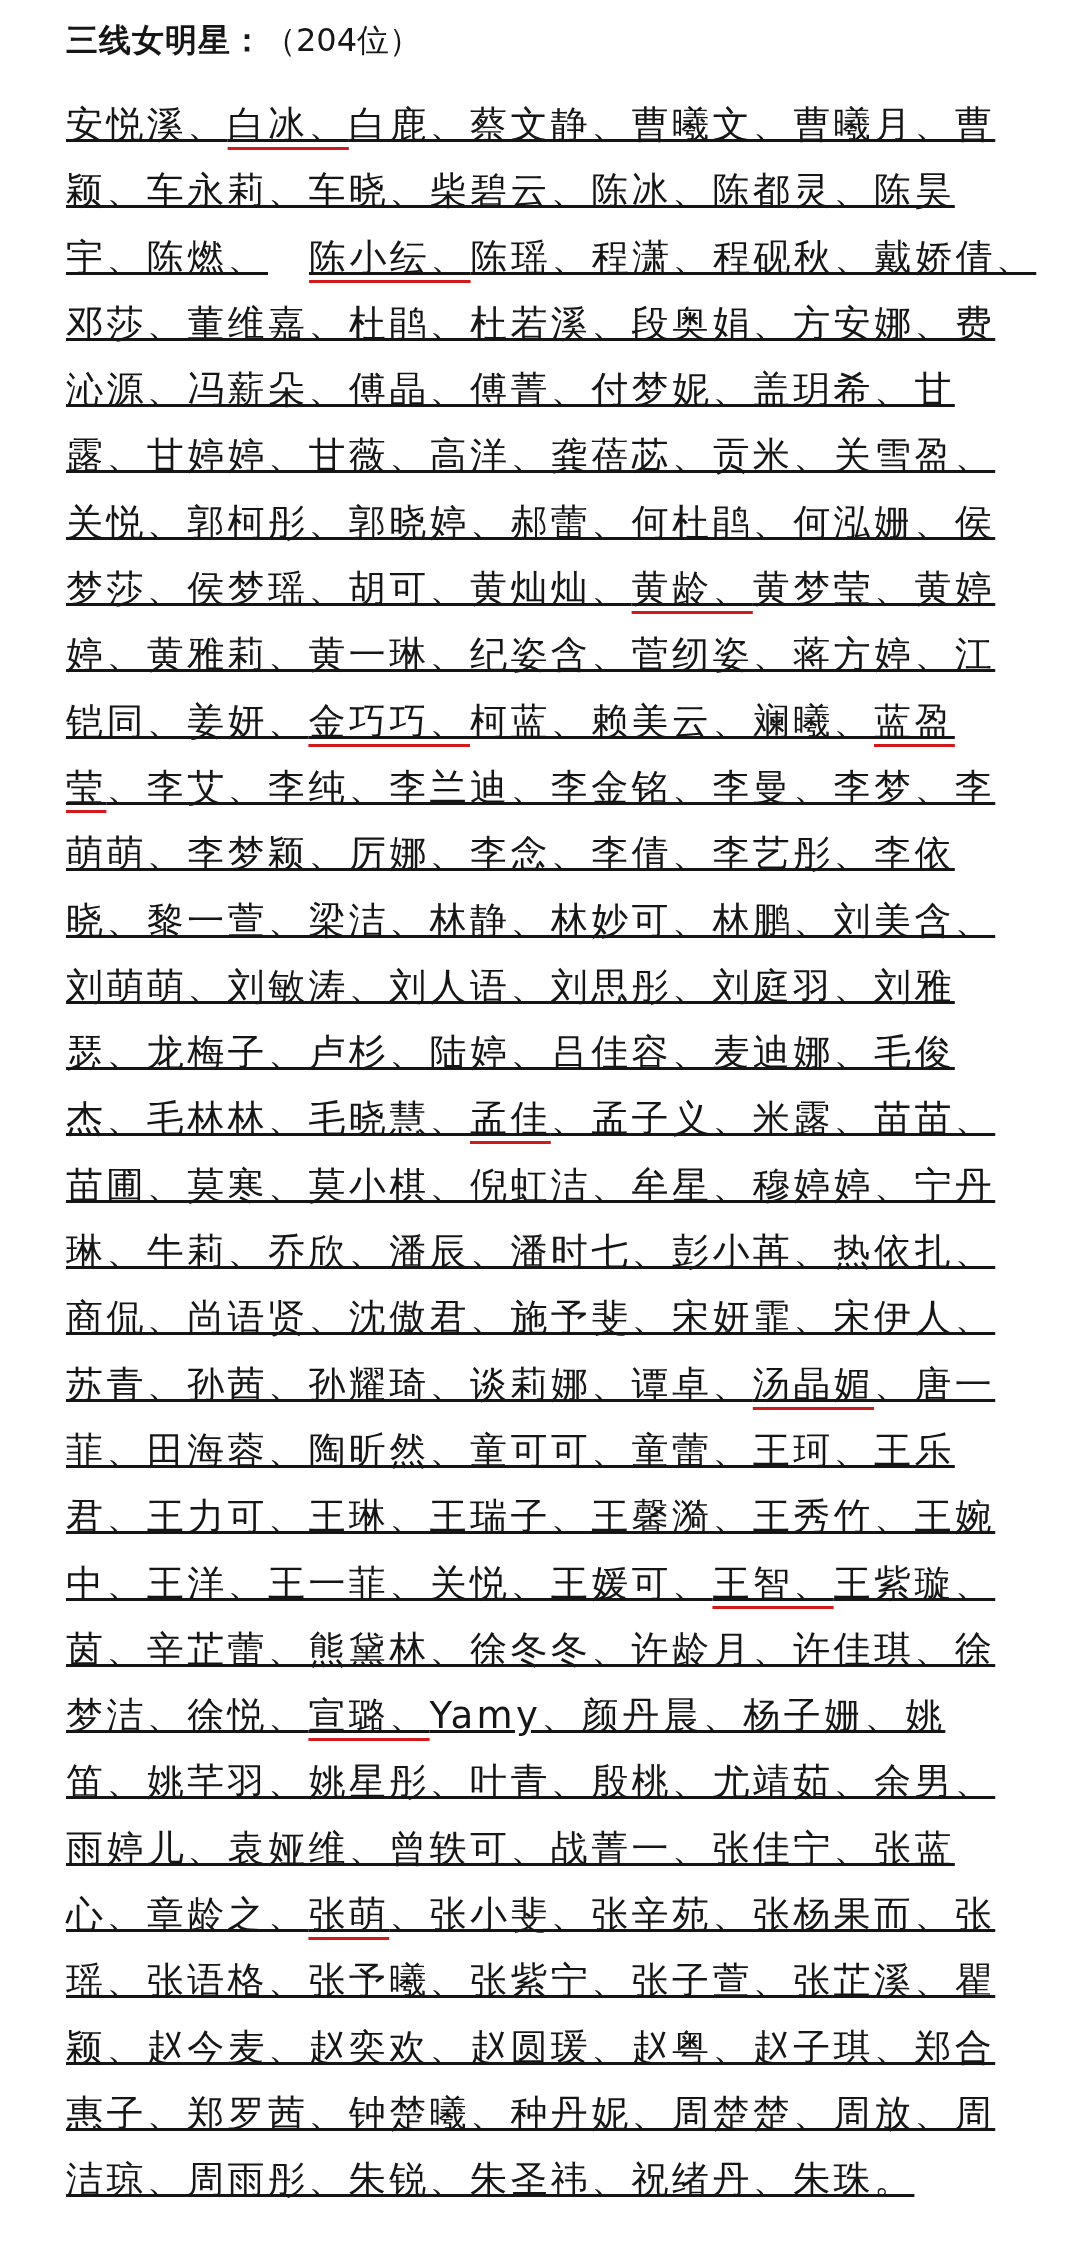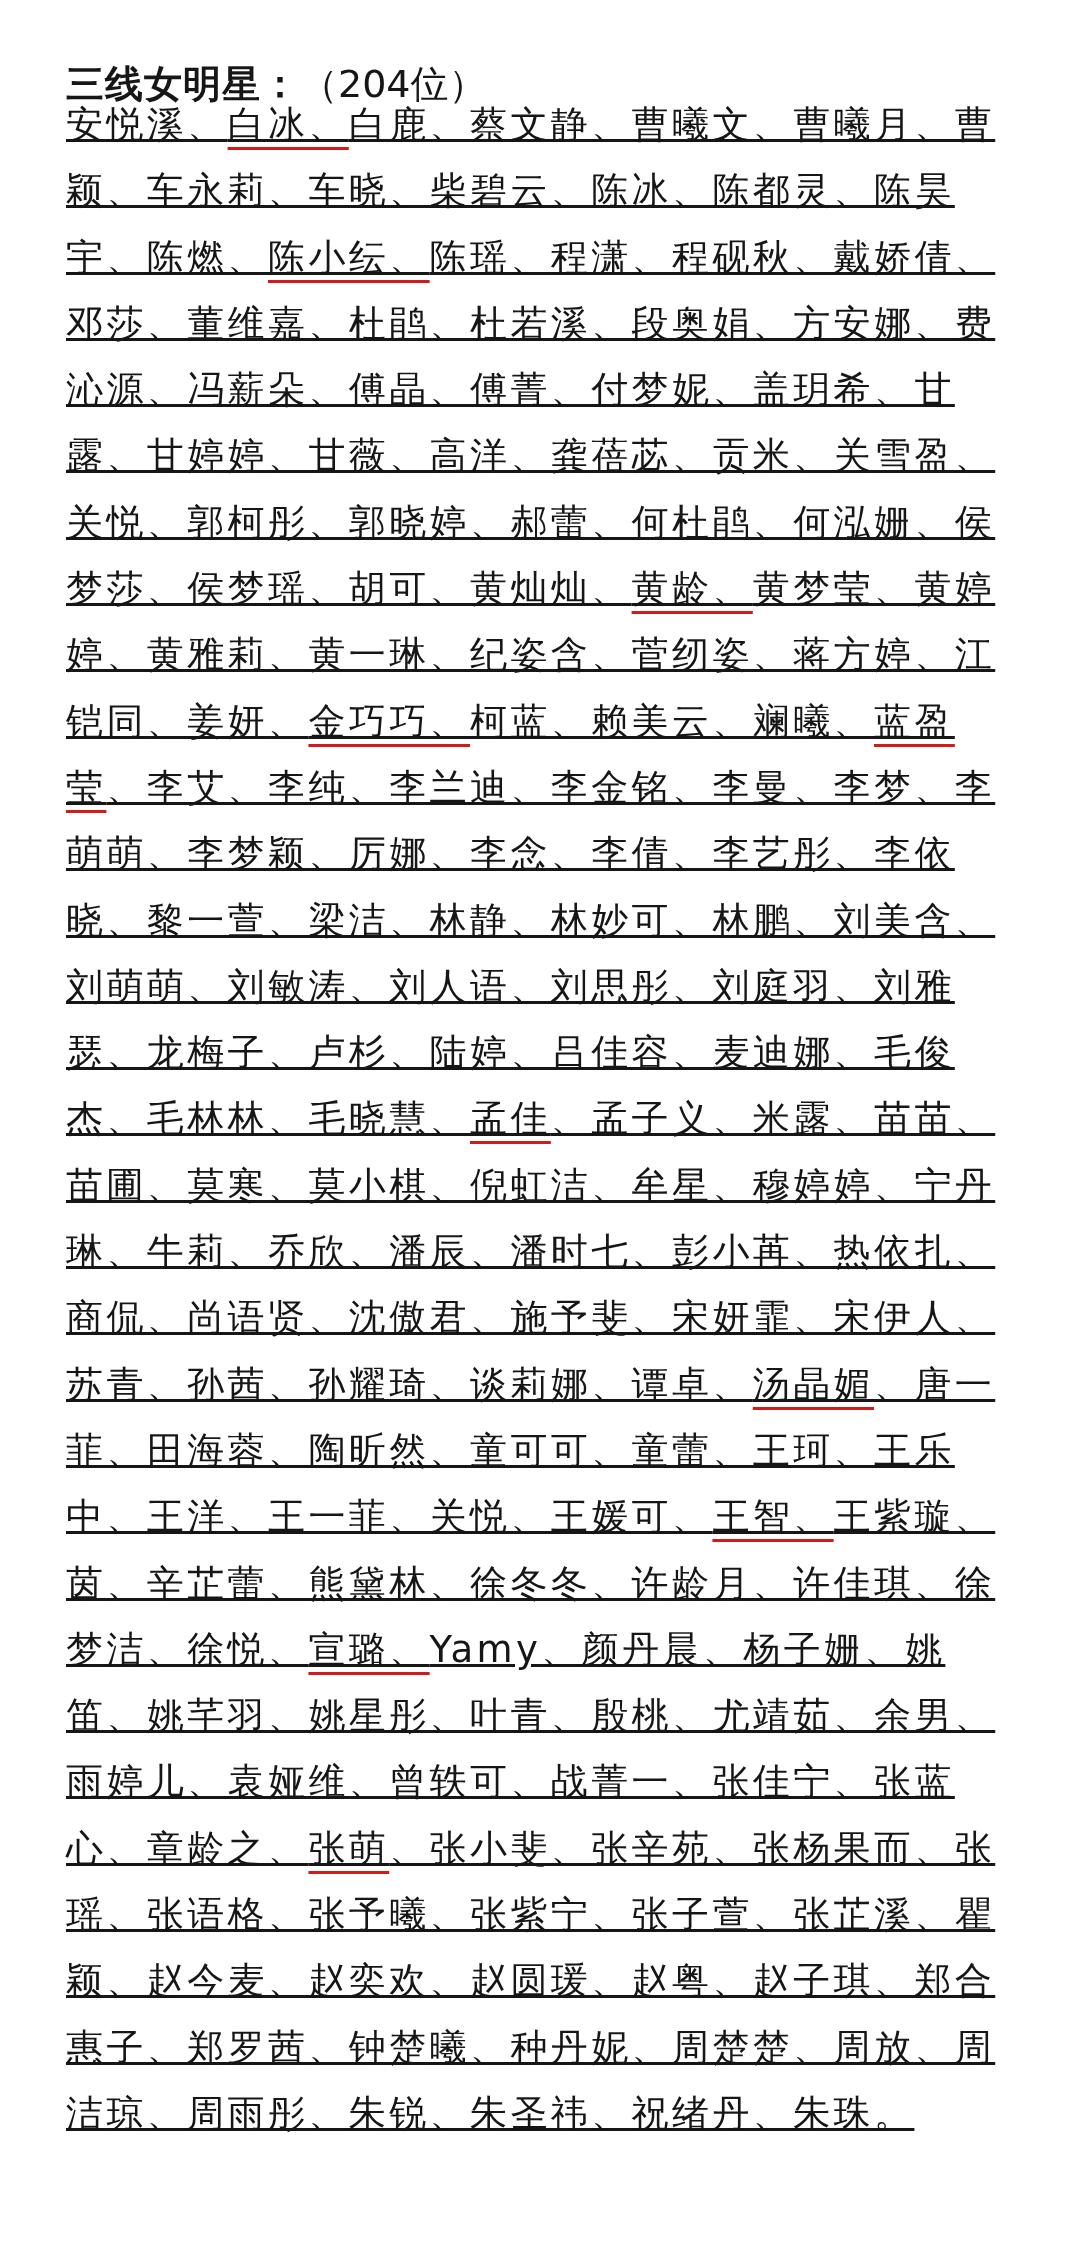--- a/index.html
+++ b/index.html
@@ -14,23 +14,22 @@
     overflow: hidden;
     font-family: "DejaVu Sans", "Liberation Sans", sans-serif;
     color: #161616;
   }
   .title {
     position: absolute;
     left: 66px;
     top: 12px;
     height: 56px;
     line-height: 56px;
-    font-size: 38px;
+    font-size: 32px;
     white-space: nowrap;
-    margin-top: 44px;
   }
   .title .bold {
     font-weight: bold;
     letter-spacing: 1px;
   }
   .title .normal {
     font-weight: normal;
   }
   .body {
     position: absolute;
@@ -59,39 +58,40 @@
 </head>
 <body>
 
 <div class="title">
   <span class="bold">三线女明星：</span><span class="normal">（204位）</span>
 </div>
 
 <div class="body" id="name-list">
     <div class="line"><span class="seg">安悦溪、</span><span class="seg ul" style="text-decoration-color: rgb(209, 26, 26);">白冰、</span><span class="seg">白鹿、蔡文静、曹曦文、曹曦月、曹</span></div>
     <div class="line"><span class="seg">颖、车永莉、车晓、柴碧云、陈冰、陈都灵、陈昊</span></div>
-    <div class="line"><span class="seg">宇、陈燃、</span><span class="seg ul" style="text-decoration-color: rgb(209, 26, 26);">陈小纭、</span><span class="seg">陈瑶、程潇、程砚秋、戴娇倩、</span></div>
+    <div class="line"><span class="seg">宇、陈燃、</span><span class="seg ul" style="text-decoration-color: rgb(209, 26, 26); margin-left: 41px;">陈小纭、</span><span class="seg">陈瑶、程潇、程砚秋、戴娇倩、</span></div>
     <div class="line"><span class="seg">邓莎、董维嘉、杜鹃、杜若溪、段奥娟、方安娜、费</span></div>
     <div class="line"><span class="seg">沁源、冯薪朵、傅晶、傅菁、付梦妮、盖玥希、甘</span></div>
     <div class="line"><span class="seg">露、甘婷婷、甘薇、高洋、龚蓓苾、贡米、关雪盈、</span></div>
     <div class="line"><span class="seg">关悦、郭柯彤、郭晓婷、郝蕾、何杜鹃、何泓姗、侯</span></div>
     <div class="line"><span class="seg">梦莎、侯梦瑶、胡可、黄灿灿、</span><span class="seg ul" style="text-decoration-color: rgb(209, 26, 26); text-align: center;">黄龄、</span><span class="seg">黄梦莹、黄婷</span></div>
     <div class="line"><span class="seg">婷、黄雅莉、黄一琳、纪姿含、菅纫姿、蒋方婷、江</span></div>
     <div class="line"><span class="seg">铠同、姜妍、</span><span class="seg ul" style="text-decoration-color: rgb(209, 26, 26);">金巧巧、</span><span class="seg">柯蓝、赖美云、斓曦、</span><span class="seg ul" style="text-decoration-color: rgb(209, 26, 26);">蓝盈</span></div>
     <div class="line"><span class="seg ul" style="text-decoration-color: rgb(209, 26, 26);">莹</span><span class="seg">、李艾、李纯、李兰迪、李金铭、李曼、李梦、李</span></div>
     <div class="line"><span class="seg">萌萌、李梦颖、厉娜、李念、李倩、李艺彤、李依</span></div>
     <div class="line"><span class="seg">晓、黎一萱、梁洁、林静、林妙可、林鹏、刘美含、</span></div>
     <div class="line"><span class="seg">刘萌萌、刘敏涛、刘人语、刘思彤、刘庭羽、刘雅</span></div>
     <div class="line"><span class="seg">瑟、龙梅子、卢杉、陆婷、吕佳容、麦迪娜、毛俊</span></div>
     <div class="line"><span class="seg">杰、毛林林、毛晓慧、</span><span class="seg ul" style="text-decoration-color: rgb(209, 26, 26);">孟佳</span><span class="seg">、孟子义、米露、苗苗、</span></div>
     <div class="line"><span class="seg">苗圃、莫寒、莫小棋、倪虹洁、牟星、穆婷婷、宁丹</span></div>
     <div class="line"><span class="seg">琳、牛莉、乔欣、潘辰、潘时七、彭小苒、热依扎、</span></div>
     <div class="line"><span class="seg">商侃、尚语贤、沈傲君、施予斐、宋妍霏、宋伊人、</span></div>
     <div class="line"><span class="seg">苏青、孙茜、孙耀琦、谈莉娜、谭卓、</span><span class="seg ul" style="text-decoration-color: rgb(209, 26, 26);">汤晶媚</span><span class="seg">、唐一</span></div>
     <div class="line"><span class="seg">菲、田海蓉、陶昕然、童可可、童蕾、王珂、王乐</span></div>
+    <div class="line"><span class="seg">君、王力可、王琳、王瑞子、王馨漪、王秀竹、王婉</span></div>
     <div class="line"><span class="seg">中、王洋、王一菲、关悦、王媛可、</span><span class="seg ul" style="text-decoration-color: rgb(209, 26, 26);">王智、</span><span class="seg">王紫璇、</span></div>
     <div class="line"><span class="seg">茵、辛芷蕾、熊黛林、徐冬冬、许龄月、许佳琪、徐</span></div>
     <div class="line"><span class="seg">梦洁、徐悦、</span><span class="seg ul" style="text-decoration-color: rgb(209, 26, 26);">宣璐、</span><span class="seg">Yamy、颜丹晨、杨子姗、姚</span></div>
     <div class="line"><span class="seg">笛、姚芊羽、姚星彤、叶青、殷桃、尤靖茹、余男、</span></div>
     <div class="line"><span class="seg">雨婷儿、袁娅维、曾轶可、战菁一、张佳宁、张蓝</span></div>
     <div class="line"><span class="seg">心、章龄之、</span><span class="seg ul" style="text-decoration-color: rgb(209, 26, 26);">张萌</span><span class="seg">、张小斐、张辛苑、张杨果而、张</span></div>
     <div class="line"><span class="seg">瑶、张语格、张予曦、张紫宁、张子萱、张芷溪、瞿</span></div>
     <div class="line"><span class="seg">颖、赵今麦、赵奕欢、赵圆瑗、赵粤、赵子琪、郑合</span></div>
     <div class="line"><span class="seg">惠子、郑罗茜、钟楚曦、种丹妮、周楚楚、周放、周</span></div>
     <div class="line"><span class="seg">洁琼、周雨彤、朱锐、朱圣祎、祝绪丹、朱珠。</span></div>

